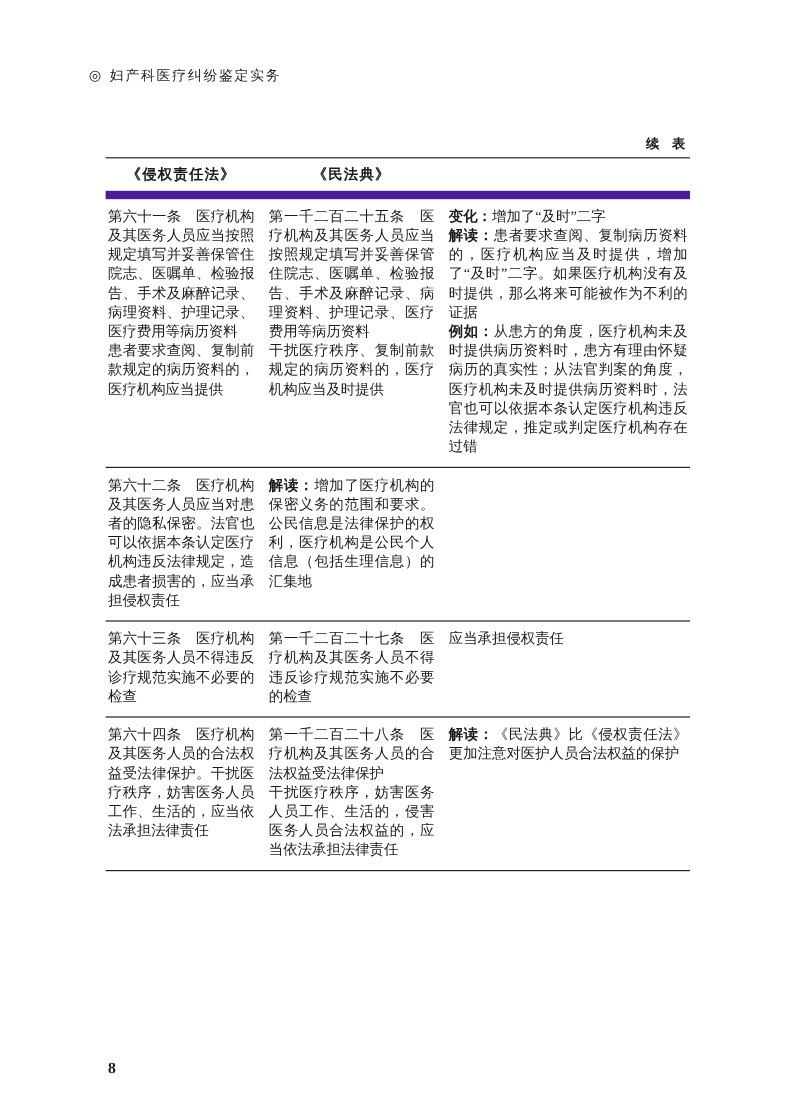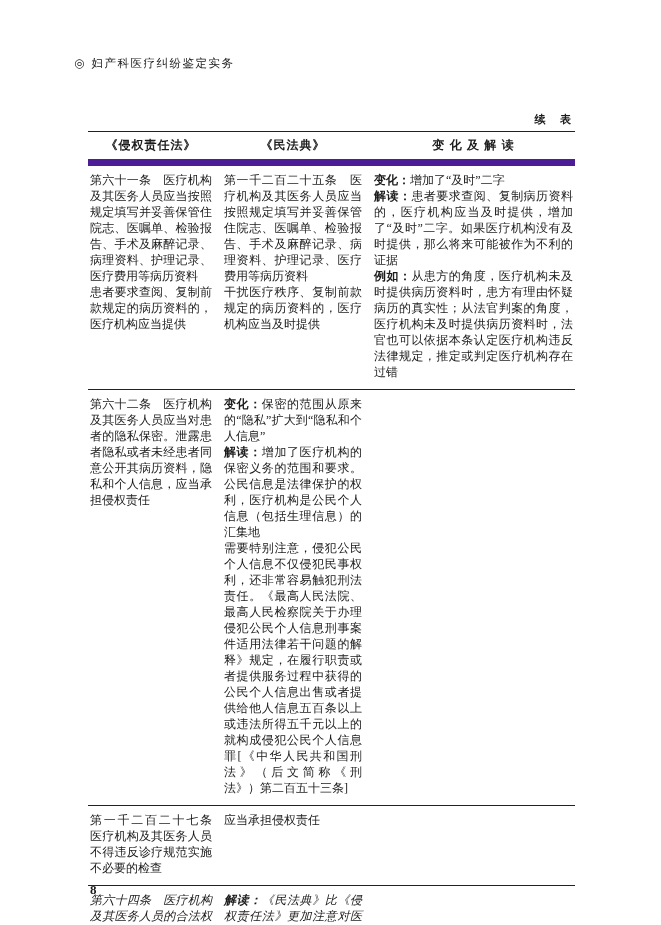--- a/index.html
+++ b/index.html
@@ -16,42 +16,42 @@
   .running-head {
     position:absolute; left:74px; top:56px;
     display:flex; align-items:center; gap:7px;
     font-size:11.5px; letter-spacing:1.5px;
   }
   .running-head .mark { font-size:12px; letter-spacing:0; }
 
   .continued {
     position:absolute; right:86px; top:112px;
     font-size:11px; font-weight:bold; letter-spacing:4px;
-    font-family:Liberation Mono, monospace;
+    font-family:Liberation Serif, serif;
   }
 
   .law-table {
     position:absolute; left:88px; top:131px; width:487px;
     border-top:1.5px solid #222;
   }
   .thead {
     display:grid; grid-template-columns:122px 138px 1fr; column-gap:12px;
     border-bottom:7px solid #4c1d95;
     padding:5px 2px;
   }
   .th {
     text-align:center; font-weight:bold; font-size:12px; letter-spacing:1px;
     font-family:"Liberation Sans","DejaVu Sans",sans-serif;
   }
   .trow {
     display:grid; grid-template-columns:122px 138px 1fr; column-gap:12px;
     border-bottom:1px solid #222;
     padding:6px 2px 9px;
   }
-  .trow:last-child { border-bottom:1.5px solid #222;font-style:italic; }
+  .trow:last-child { border-bottom:1.5px solid #222; }
   .td { font-size:12px; line-height:16px; text-align:justify; }
   .td .para { margin:0; }
   .td .para b {
     font-family:"Liberation Sans","DejaVu Sans",sans-serif;
     font-weight:600;
     margin-top:24px;
   }
 
   .page-number {
     position:absolute; left:90px; top:882px;
@@ -68,64 +68,68 @@
     <span>妇产科医疗纠纷鉴定实务</span>
   </div>
 
   <div class="continued">续  表</div>
 
   <div class="law-table">
 
     <div class="thead">
       <div class="th">《侵权责任法》</div>
       <div class="th">《民法典》</div>
-      <div class="th">变 化 及 解 读</div>
     </div>
 
     <div class="trow">
       <div class="td">
           <div class="para">第六十一条　医疗机构及其医务人员应当按照规定填写并妥善保管住院志、医嘱单、检验报告、手术及麻醉记录、病理资料、护理记录、医疗费用等病历资料</div>
           <div class="para">患者要求查阅、复制前款规定的病历资料的，医疗机构应当提供</div>
         </div>
       <div class="td">
           <div class="para">第一千二百二十五条　医疗机构及其医务人员应当按照规定填写并妥善保管住院志、医嘱单、检验报告、手术及麻醉记录、病理资料、护理记录、医疗费用等病历资料</div>
           <div class="para">干扰医疗秩序、复制前款规定的病历资料的，医疗机构应当及时提供</div>
         </div>
       <div class="td">
           <div class="para"><b>变化：</b>增加了“及时”二字</div>
           <div class="para"><b>解读：</b>患者要求查阅、复制病历资料的，医疗机构应当及时提供，增加了“及时”二字。如果医疗机构没有及时提供，那么将来可能被作为不利的证据</div>
           <div class="para"><b>例如：</b>从患方的角度，医疗机构未及时提供病历资料时，患方有理由怀疑病历的真实性；从法官判案的角度，医疗机构未及时提供病历资料时，法官也可以依据本条认定医疗机构违反法律规定，推定或判定医疗机构存在过错</div>
         </div>
     </div>
 
     <div class="trow">
       <div class="td">
-          <div class="para">第六十二条　医疗机构及其医务人员应当对患者的隐私保密。泄露患者隐私或者未经患者同意公开其病历资料，隐私和个人信息，应当承担侵权责任</div>
+          <div class="para">第六十二条　医疗机构及其医务人员应当对患者的隐私保密。法官也可以依据本条认定医疗机构违反法律规定，造成患者损害的，应当承担侵权责任</div>
         </div>
       <div class="td">
-          <div class="para"><b>变化：</b>保密的范围从原来的“隐私”扩大到“隐私和个人信息”</div>
           <div class="para"><b>解读：</b>增加了医疗机构的保密义务的范围和要求。公民信息是法律保护的权利，医疗机构是公民个人信息（包括生理信息）的汇集地</div>
-          <div class="para">需要特别注意，侵犯公民个人信息不仅侵犯民事权利，还非常容易触犯刑法责任。《最高人民法院、最高人民检察院关于办理侵犯公民个人信息刑事案件适用法律若干问题的解释》规定，在履行职责或者提供服务过程中获得的公民个人信息出售或者提供给他人信息五百条以上或违法所得五千元以上的就构成侵犯公民个人信息罪[《中华人民共和国刑法》（后文简称《刑法》）第二百五十三条]</div>
         </div>
     </div>
 
     <div class="trow">
+      <div class="td">
+          <div class="para">第六十三条　医疗机构及其医务人员不得违反诊疗规范实施不必要的检查</div>
+        </div>
       <div class="td">
           <div class="para">第一千二百二十七条　医疗机构及其医务人员不得违反诊疗规范实施不必要的检查</div>
         </div>
       <div class="td">
           <div class="para">应当承担侵权责任</div>
         </div>
     </div>
 
     <div class="trow">
       <div class="td">
           <div class="para">第六十四条　医疗机构及其医务人员的合法权益受法律保护。干扰医疗秩序，妨害医务人员工作、生活的，应当依法承担法律责任</div>
         </div>
       <div class="td">
+          <div class="para">第一千二百二十八条　医疗机构及其医务人员的合法权益受法律保护</div>
+          <div class="para">干扰医疗秩序，妨害医务人员工作、生活的，侵害医务人员合法权益的，应当依法承担法律责任</div>
+        </div>
+      <div class="td">
           <div class="para"><b>解读：</b>《民法典》比《侵权责任法》更加注意对医护人员合法权益的保护</div>
         </div>
     </div>
 
   </div>
 
   <div class="page-number">8</div>
 
 </div>
 

